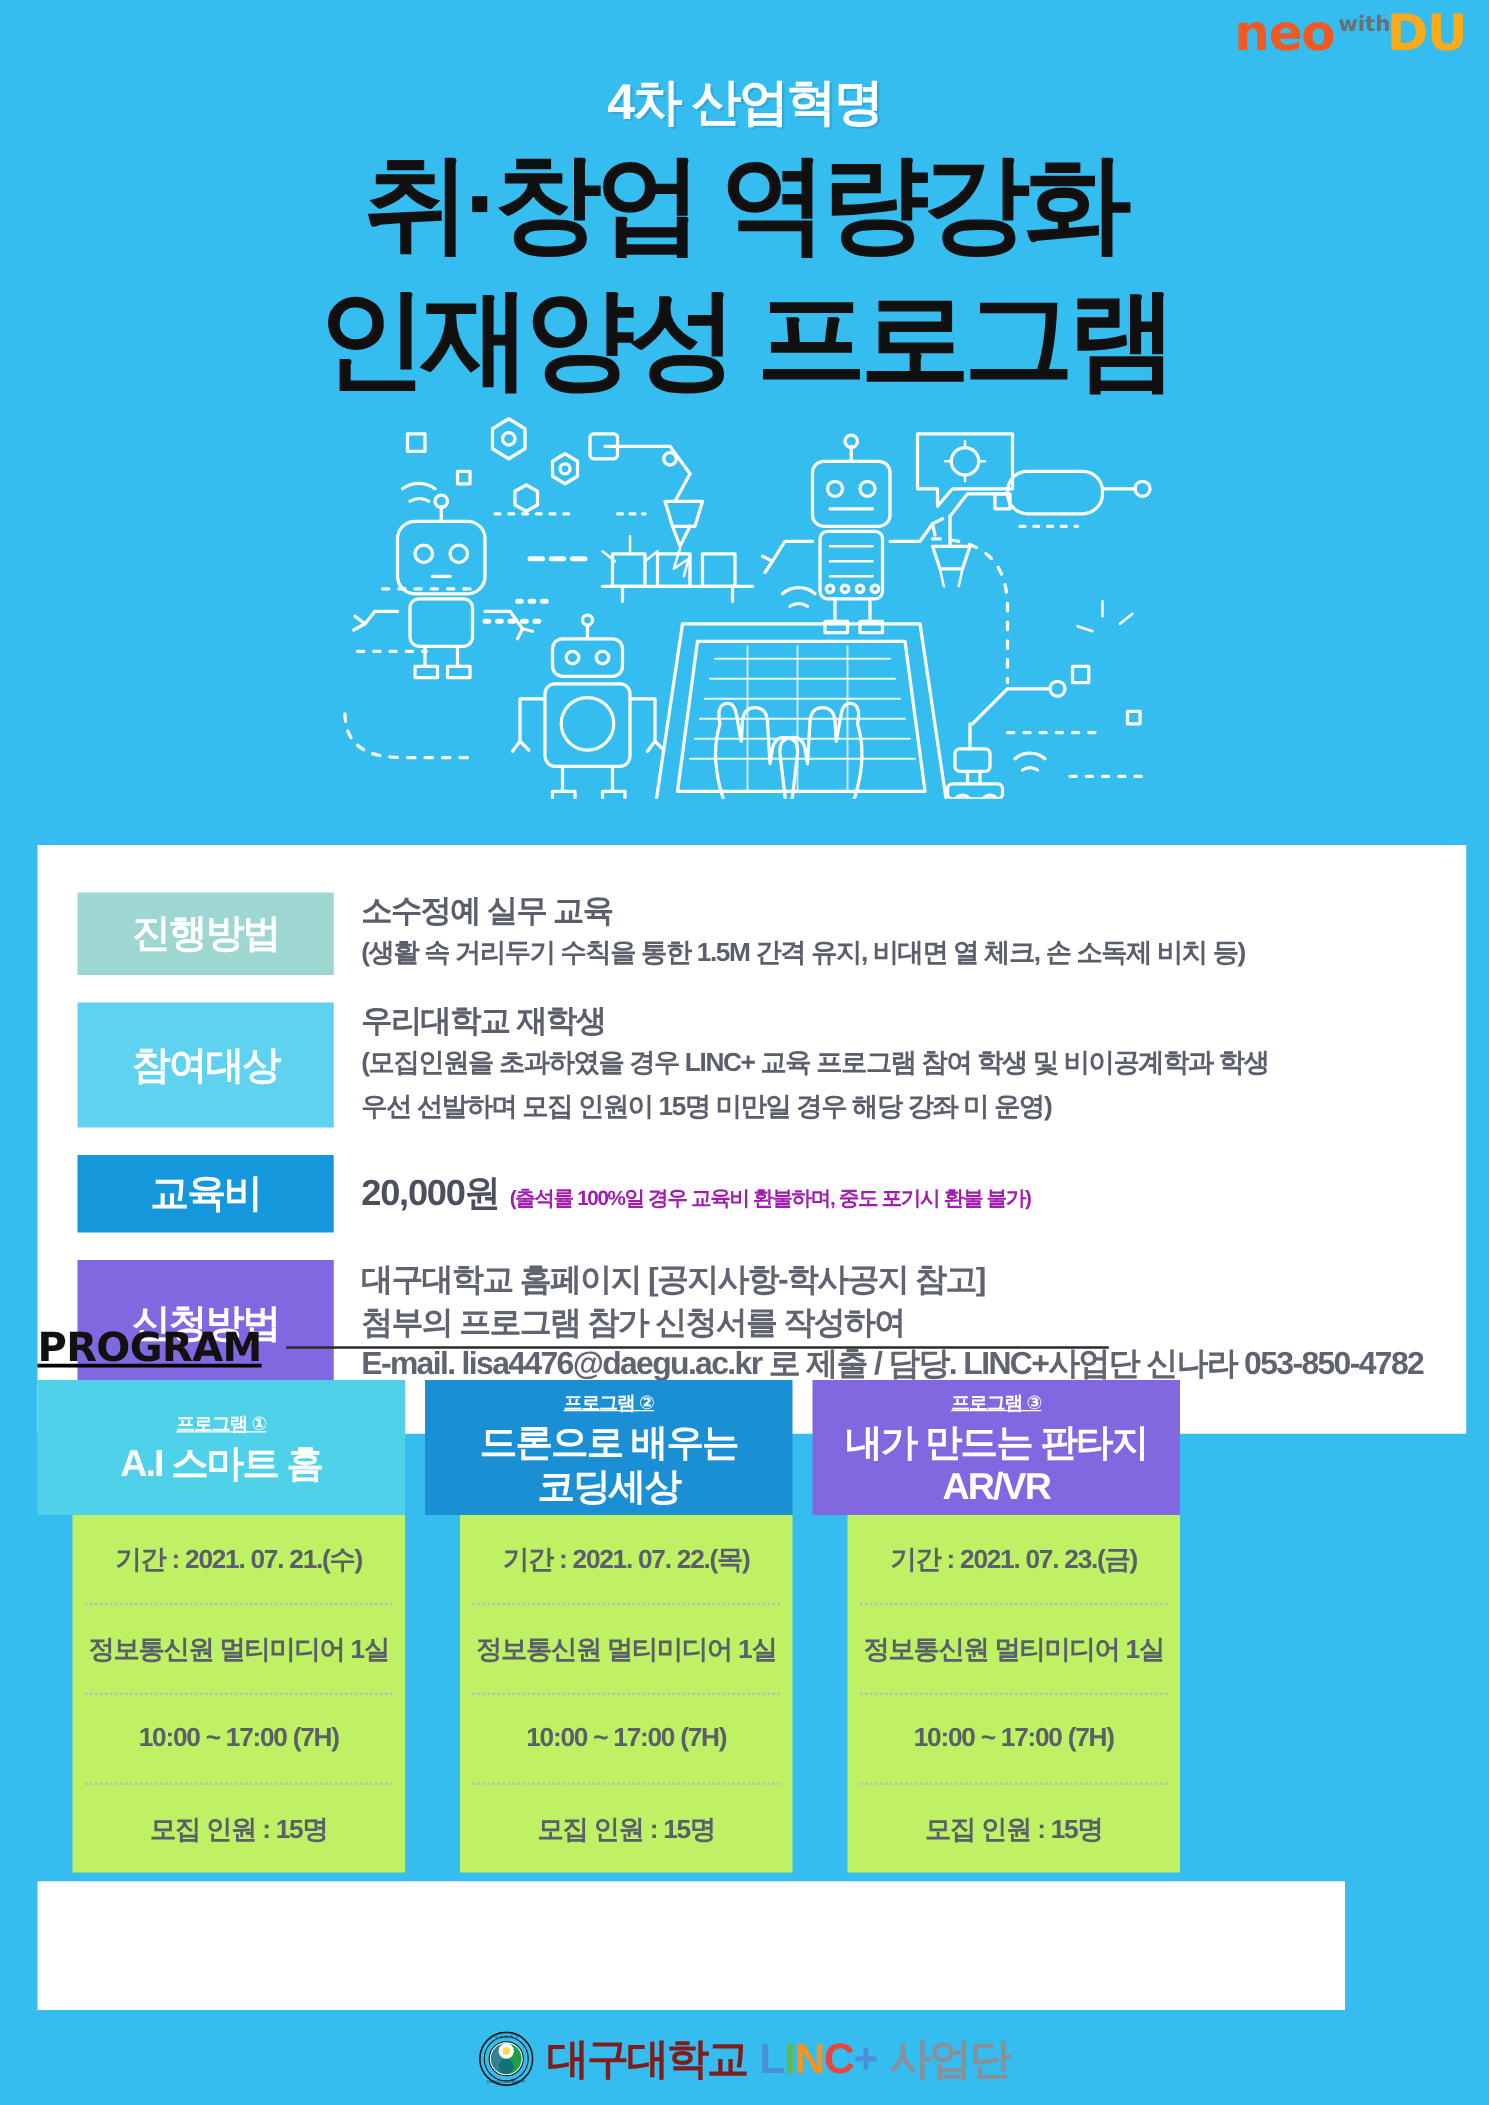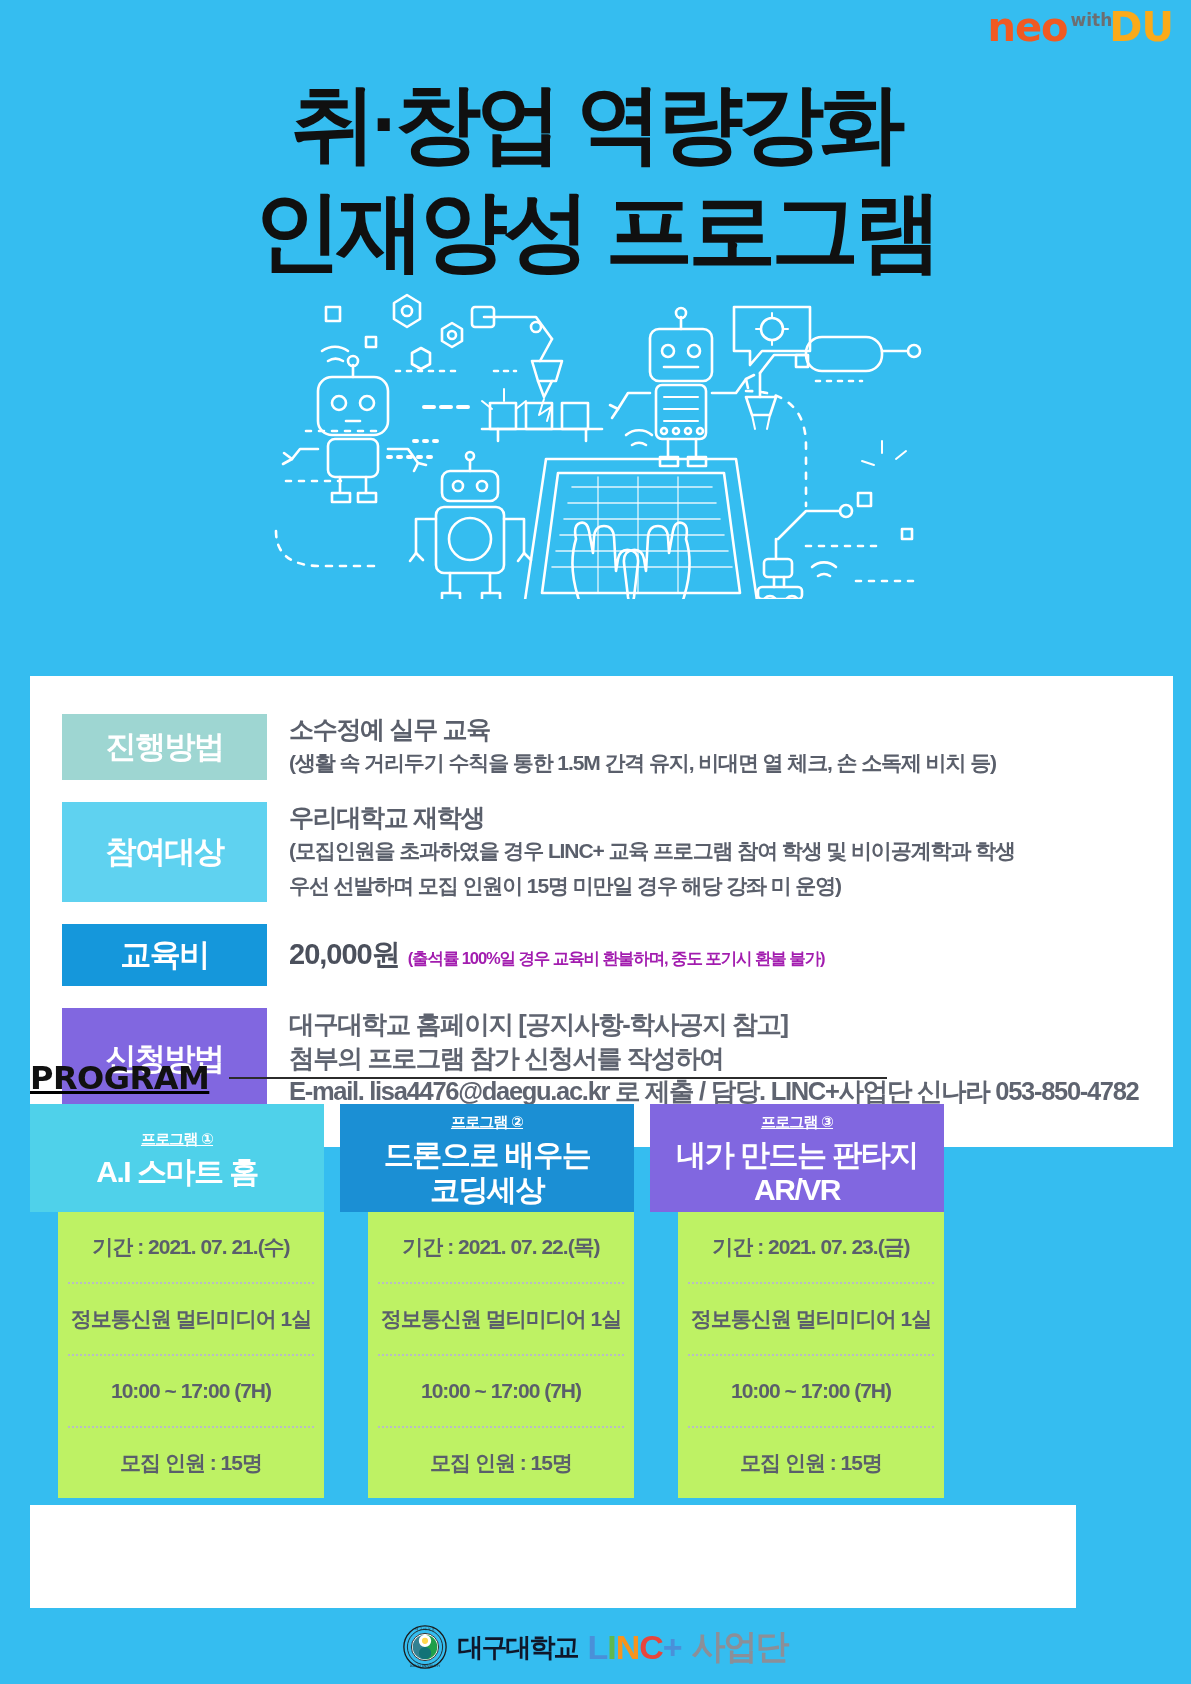--- a/index.html
+++ b/index.html
@@ -121,40 +121,41 @@
   .footer-white {
     position: absolute; left: 30px; top: 1505px;
     width: 1046px; height: 103px; background: #ffffff;
   }
   .footer {
     position: absolute; left: 0; right: 0; bottom: 14px;
     display: flex; align-items: center; justify-content: center; gap: 10px;
   }
   .seal { width: 44px; height: 44px; flex: 0 0 44px; }
   .uni-name {
-    color: #0f172a; font-size: 26px; font-weight: bold; letter-spacing: -2px;
+    color: #7f1d1d; font-size: 34px; font-weight: bold; letter-spacing: -2px;
   }
   .linc { font-size: 34px; font-weight: bold; letter-spacing: -1px; display: flex; }
   .linc .l1 { color: #4a90d9; }
   .linc .l2 { color: #5fb94f; }
   .linc .l3 { color: #f7941e; }
   .linc .l4 { color: #e8453c; }
   .linc .l5 { color: #4a90d9; }
   .linc-suffix { color: #8b8f98; font-size: 34px; font-weight: bold; letter-spacing: -2px; }
 </style>
 </head>
 <body>
 
 <div class="brand">
   <span class="brand-neo">neo</span>
   <span class="brand-with">with</span>
   <span class="brand-du">DU</span>
 </div>
 
 <div class="titles">
+  <div class="title-pre">4차 산업혁명</div>
   <div class="title-main title-line1">취·창업 역량강화</div>
   <div class="title-main title-line2">인재양성 프로그램</div>
 </div>
 
 <div class="illus">
 <svg width="700" height="318" viewBox="0 0 700 318" fill="none" stroke="#ffffff" stroke-width="2.6" stroke-linecap="round" stroke-linejoin="round">
 
   <path d="M40 200 h55" stroke-dasharray="5 8"></path>
   <path d="M60 150 h70" stroke-dasharray="5 8"></path>
   <path d="M150 90 h60" stroke-dasharray="4 7"></path>

